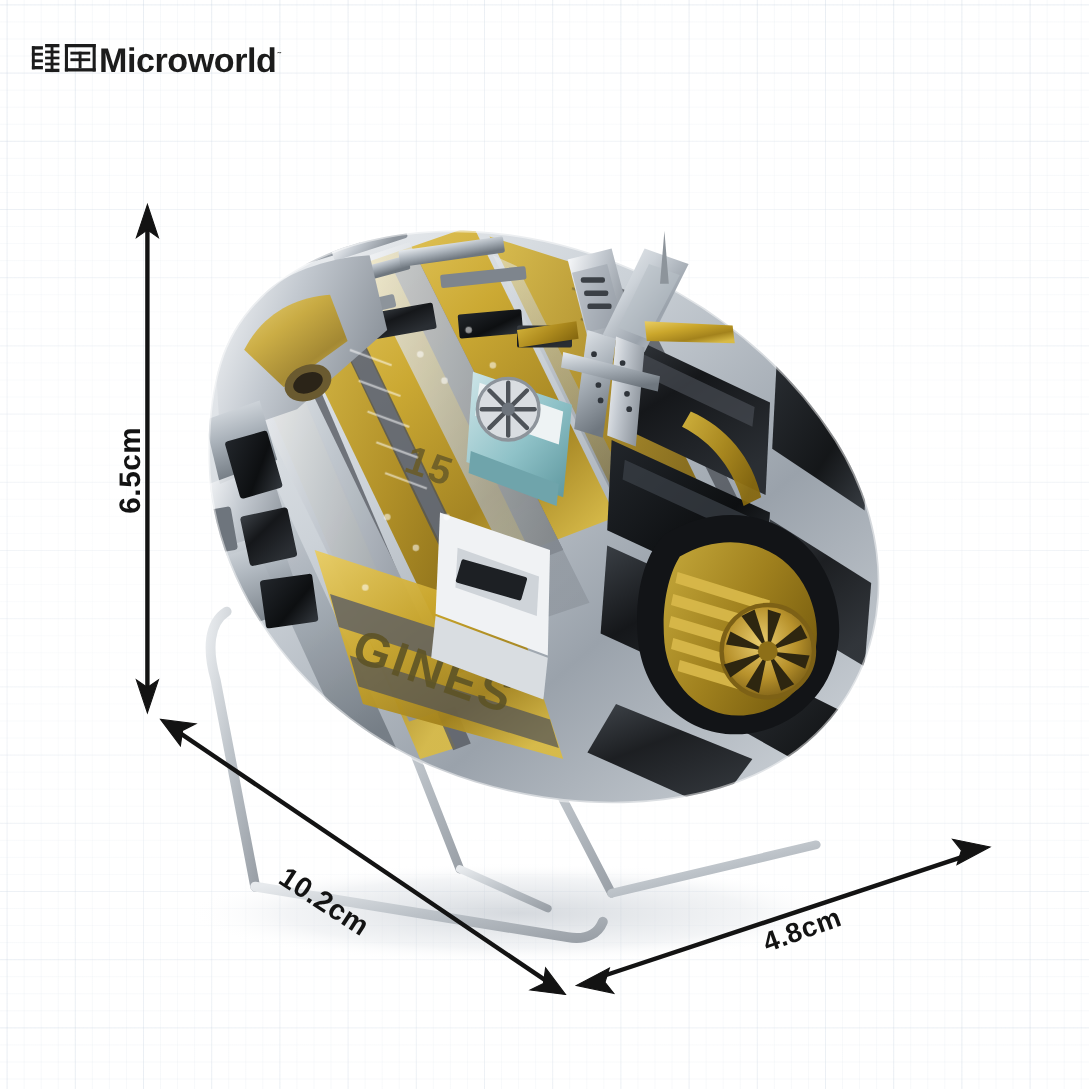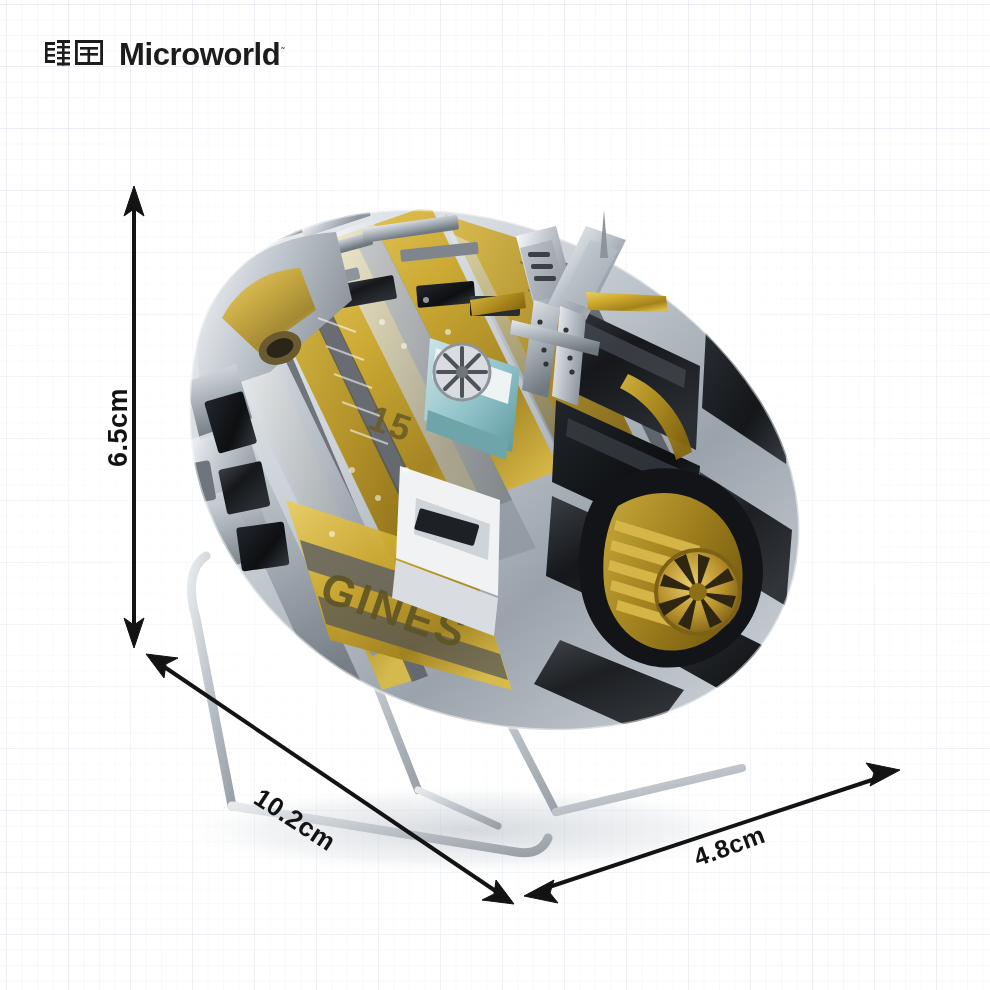--- a/index.html
+++ b/index.html
@@ -33,25 +33,24 @@
     position: absolute;
     inset: 0;
     background:
       radial-gradient(ellipse 70% 55% at 48% 52%, rgba(255,255,255,0.95) 0%, rgba(255,255,255,0.55) 55%, rgba(255,255,255,0.0) 100%);
     pointer-events: none;
   }
 
   
   #brand {
     position: absolute;
-    left: 44px;
+    left: 28px;
     top: 38px;
     display: flex;
     align-items: flex-end;
-    gap: 13px;
     user-select: none;
   }
   #brand-mark {
     display: block;
   }
   #brand-name {
     font-family: "Liberation Sans", sans-serif;
     font-size: 31px;
     font-weight: 700;
     letter-spacing: -0.4px;

